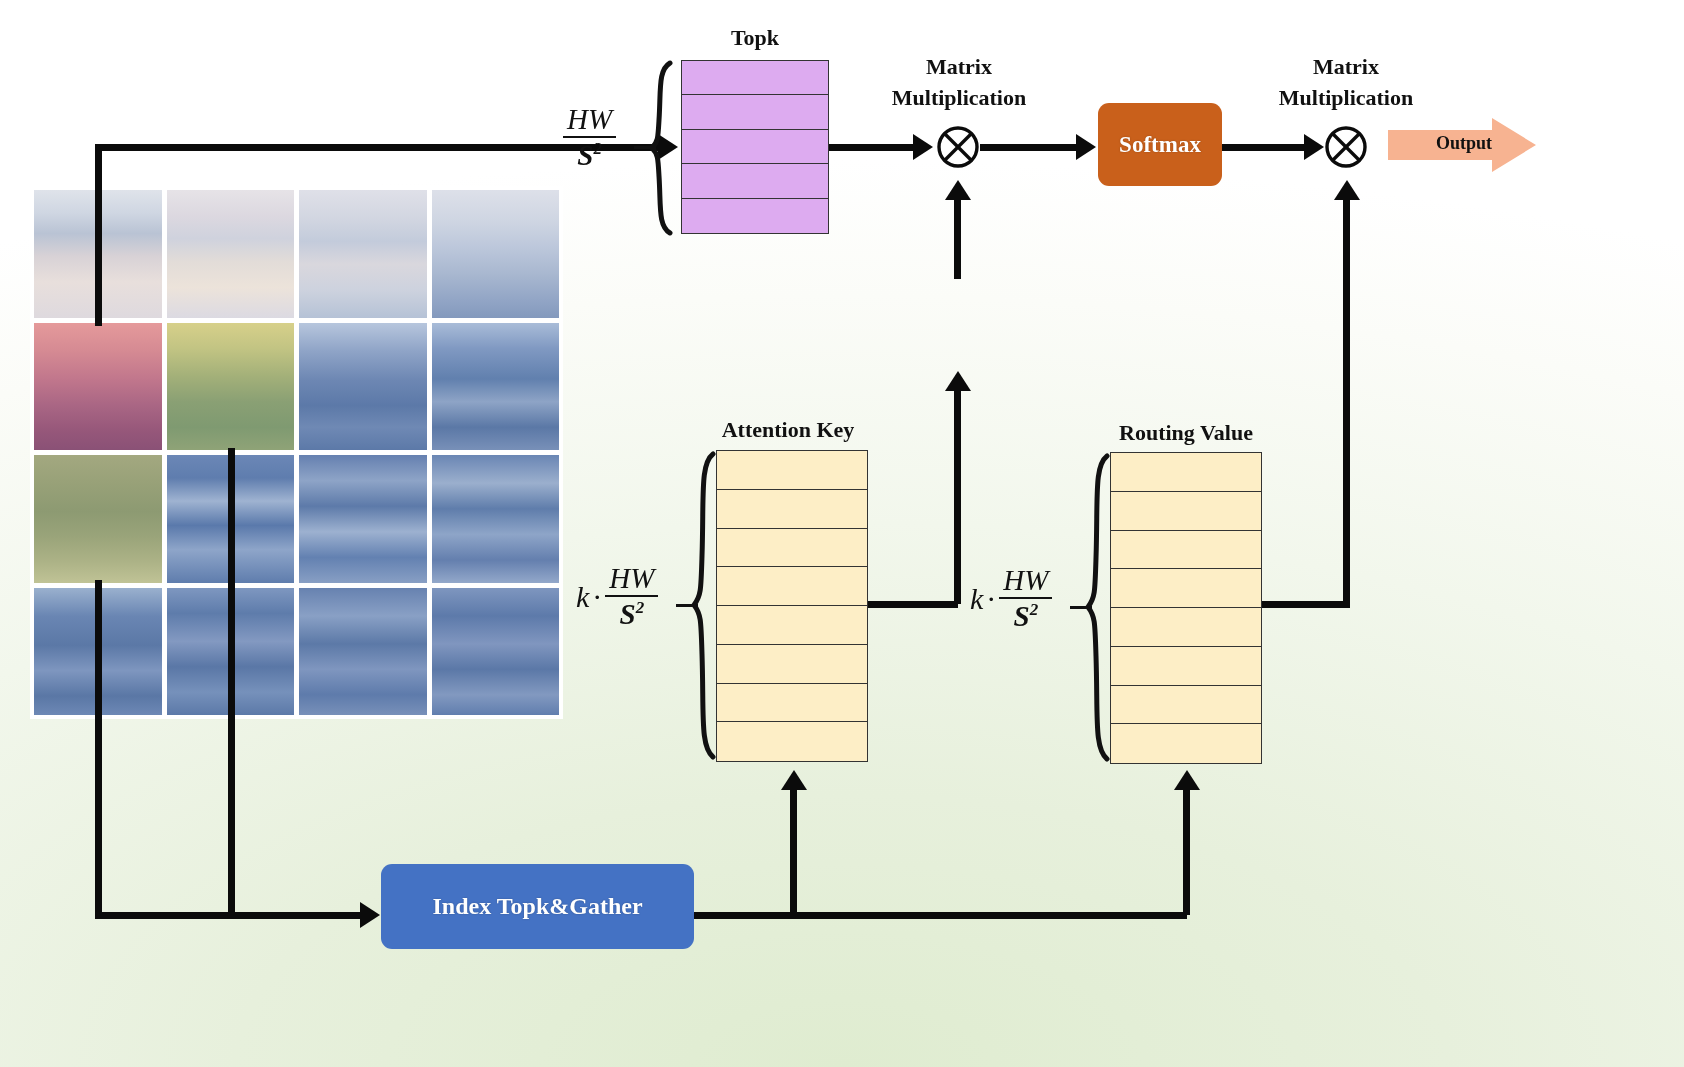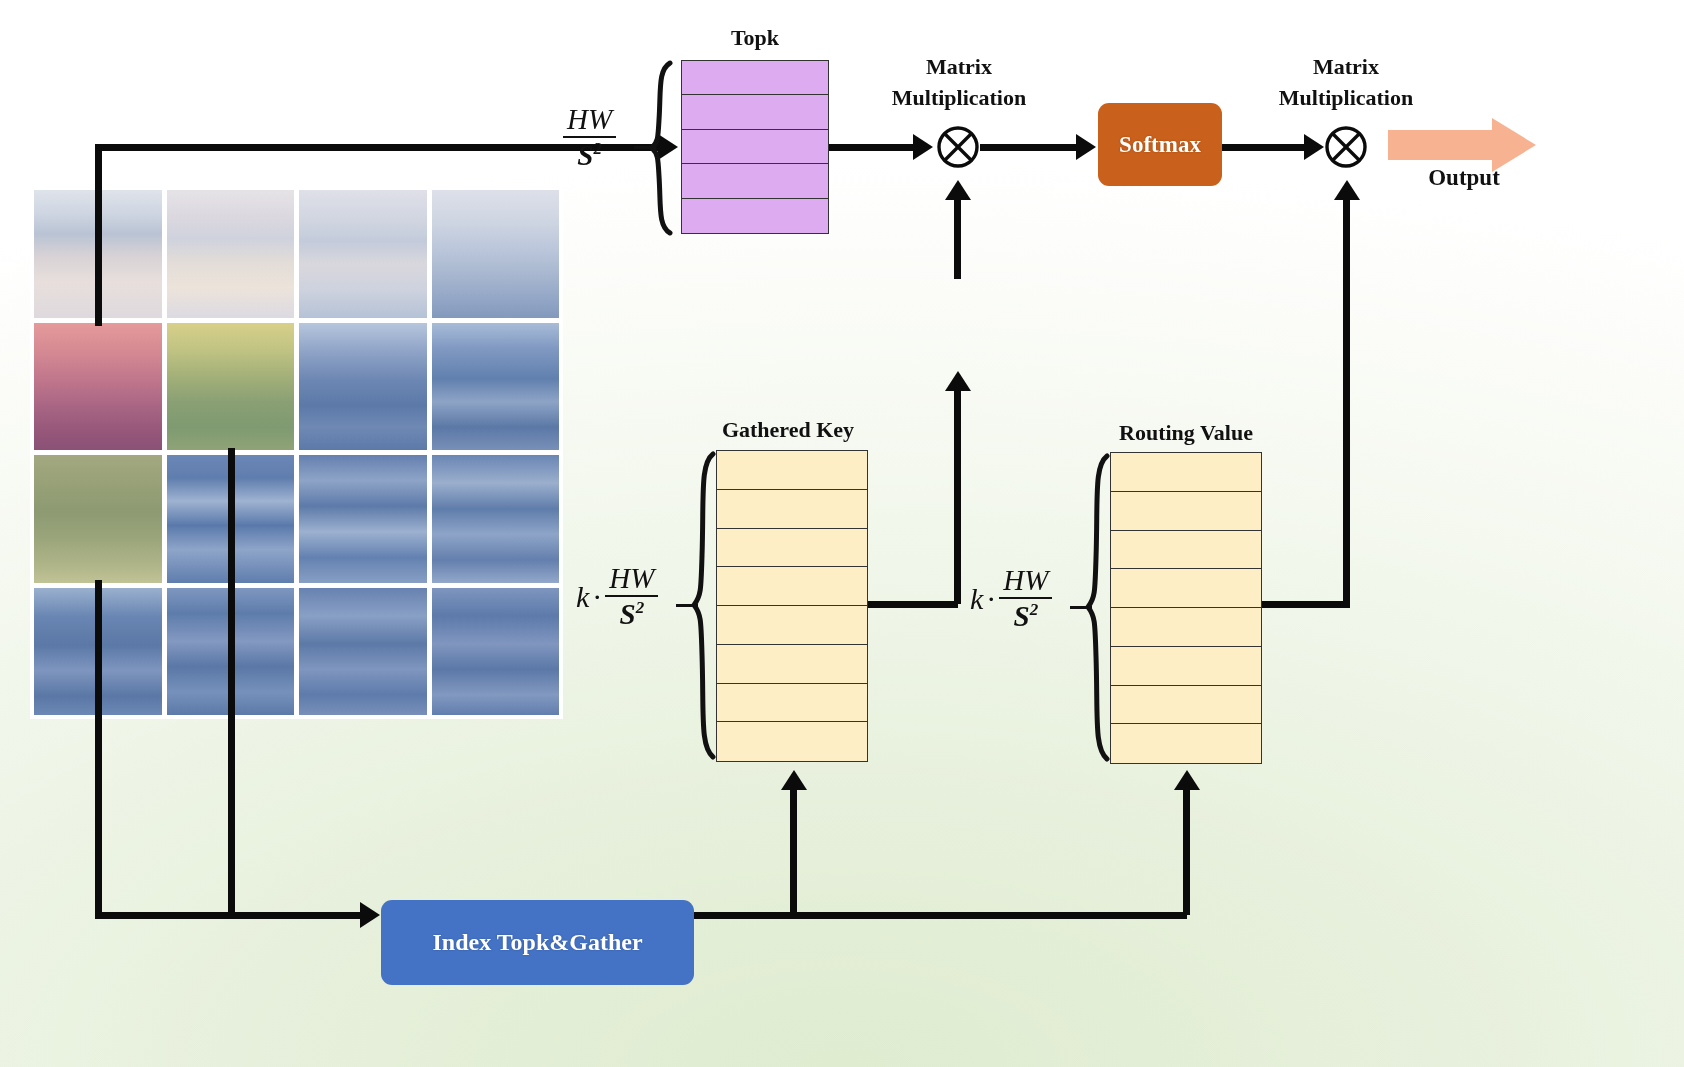--- a/index.html
+++ b/index.html
@@ -75,21 +75,21 @@
 
   .tick{position:absolute;height:3px;background:#111;}
 
   
   .brace{position:absolute;}
   .brace svg{display:block;}
 
   
   .outarrow{position:absolute;}
   .outarrow svg{display:block;}
-  .outlabel{position:absolute;font-weight:bold;font-size:23px;color:#111;margin-top:32px;}
+  .outlabel{position:absolute;font-weight:bold;font-size:18px;color:#111;}
 </style>
 </head>
 <body>
 
 <div id="canvas">
 
 
   <div id="grid">
     <div class="tile" style="background:linear-gradient(180deg,#dfe3ea 0%,#cfd6e2 18%,#b9c3d4 34%,#d8d2d6 52%,#e8dfdc 72%,#ded9de 100%)"></div>
     <div class="tile" style="background:linear-gradient(180deg,#e6e3e7 0%,#dcd8e0 20%,#cfd2dd 38%,#e2dcd8 56%,#ece3da 76%,#dcdae2 100%)"></div>
@@ -188,21 +188,21 @@
   <div class="outlabel" style="left:1412px;top:133px;width:104px;text-align:center;">Output</div>
 
 
   <div class="vline" style="left:954px;top:195px;height:84px;"></div>
   <div class="arrowU" style="left:945px;top:180px;"></div>
 
   <div class="vline" style="left:954px;top:388px;height:216px;"></div>
   <div class="arrowU" style="left:945px;top:371px;"></div>
   <div class="hline" style="left:868px;top:601px;width:90px;"></div>
 
-  <div class="lbl cap" style="left:700px;top:417px;width:176px;">Gathered Key</div>
+  <div class="lbl cap" style="left:700px;top:417px;width:176px;">Attention Key</div>
   <div class="brace" style="left:690px;top:450px;width:26px;height:312px;">
     <svg width="26" height="312" viewBox="0 0 26 312">
       <path d="M23 4 C10 14, 14 46, 12 106 C11 140, 11 146, 4 155 C11 164, 11 170, 12 204 C14 264, 10 296, 23 307" fill="none" stroke="#111" stroke-width="5" stroke-linecap="round"></path>
     </svg>
   </div>
   <div class="tick" style="left:676px;top:604px;width:22px;"></div>
 
   <div class="frac" style="left:576px;top:564px;">
     <span class="k">k</span>
     <span class="dot">·</span>
@@ -256,19 +256,19 @@
     <div class="row" style="height:12.5%"></div>
   </div>
 
   <div class="hline" style="left:1262px;top:601px;width:88px;"></div>
   <div class="vline" style="left:1343px;top:195px;height:410px;"></div>
   <div class="arrowU" style="left:1334px;top:180px;"></div>
 
   <div class="vline" style="left:1183px;top:790px;height:125px;"></div>
   <div class="arrowU" style="left:1174px;top:770px;"></div>
 
-  <div class="procbox" style="left:381px;top:900px;width:313px;height:85px;background:#4472c4;font-size:24px;">
+  <div class="procbox" style="left:381px;top:864px;width:313px;height:85px;background:#4472c4;font-size:24px;">
     <span>Index Topk&amp;Gather</span>
   </div>
 
   <div class="hline" style="left:694px;top:912px;width:493px;"></div>
 
 </div>
 
 </body></html>

